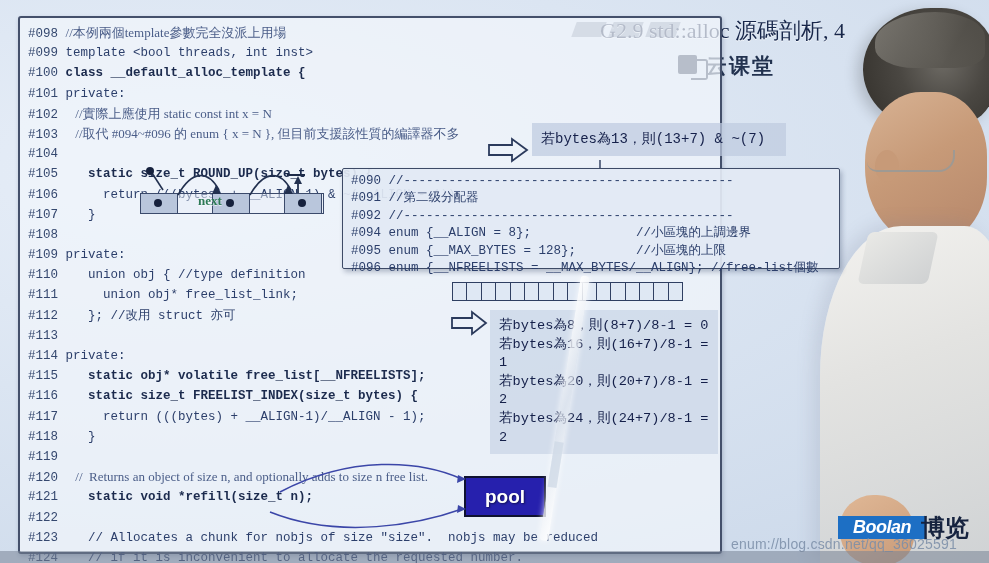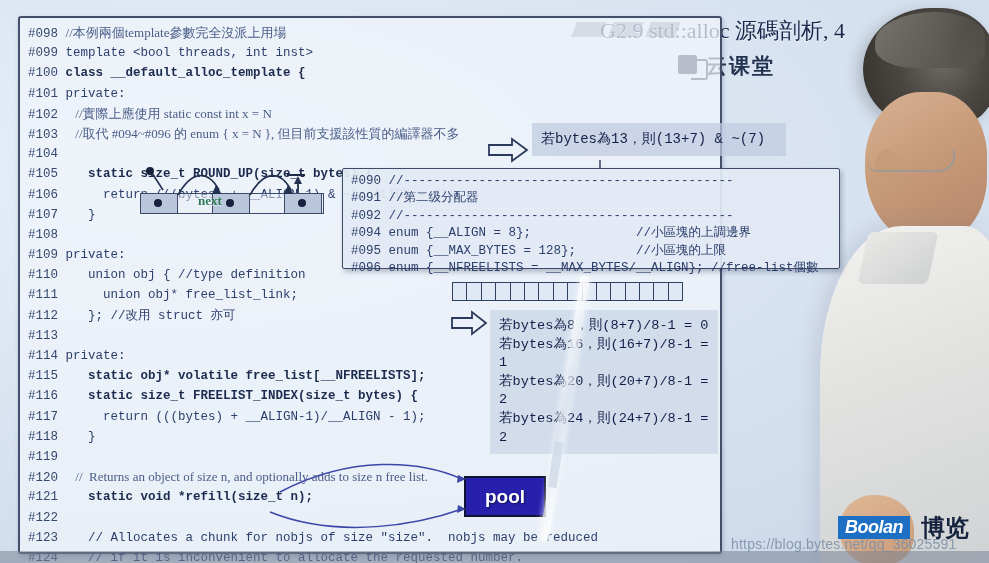--- a/index.html
+++ b/index.html
@@ -96,21 +96,21 @@
   .pool{position:absolute;left:464px;top:476px;width:78px;height:37px;background:#2620ad;
     border:2px solid #0f1230;display:flex;align-items:center;justify-content:center;
     color:#fff;font-weight:bold;font-size:19px;font-family:"Liberation Sans",sans-serif;
     text-shadow:1px 1px 2px rgba(0,0,0,.5);}
 
   svg.lines{position:absolute;left:0;top:0;width:989px;height:563px;pointer-events:none;}
 
   
   .wm-boolan{position:absolute;left:838px;top:516px;background:#1d6fc4;color:#fff;
     font-family:"Liberation Sans",sans-serif;font-style:italic;font-weight:bold;font-size:18px;
-    padding:1px 7px;letter-spacing:-.5px;}
+    padding:1px 15px;letter-spacing:-.5px;}
   .wm-cn{position:absolute;left:921px;top:512px;font-family:"Liberation Serif",serif;font-weight:bold;
     font-size:24px;color:#16233f;}
   .wm-url{position:absolute;left:731px;top:536px;font-family:"Liberation Sans",sans-serif;
     font-size:14px;color:#7b8ea8;opacity:.85;letter-spacing:.2px;}
   .botbar{position:absolute;left:0;top:551px;width:989px;height:12px;background:rgba(120,132,150,.55);}
 </style>
 </head>
 <body>
 
 <div id="stage">
@@ -219,15 +219,15 @@
     <path d="M280,492 C350,455 420,460 462,479" stroke="#3b46a8" stroke-width="1.5" fill="none"></path>
     <path d="M458,475 L466,479 L457,483 Z" fill="#3b46a8"></path>
     <path d="M270,512 C340,540 420,524 462,509" stroke="#3b46a8" stroke-width="1.5" fill="none"></path>
     <path d="M458,505 L466,509 L457,513 Z" fill="#3b46a8"></path>
   </svg>
 
   <div class="pointer"></div>
 
   <div class="wm-boolan">Boolan</div>
   <div class="wm-cn">博览</div>
-  <div class="wm-url">https://blog.bytes.net/qq_36025591</div>
+  <div class="wm-url">enum://blog.csdn.net/qq_36025591</div>
   <div class="botbar"></div>
 </div>
 
 </body></html>

